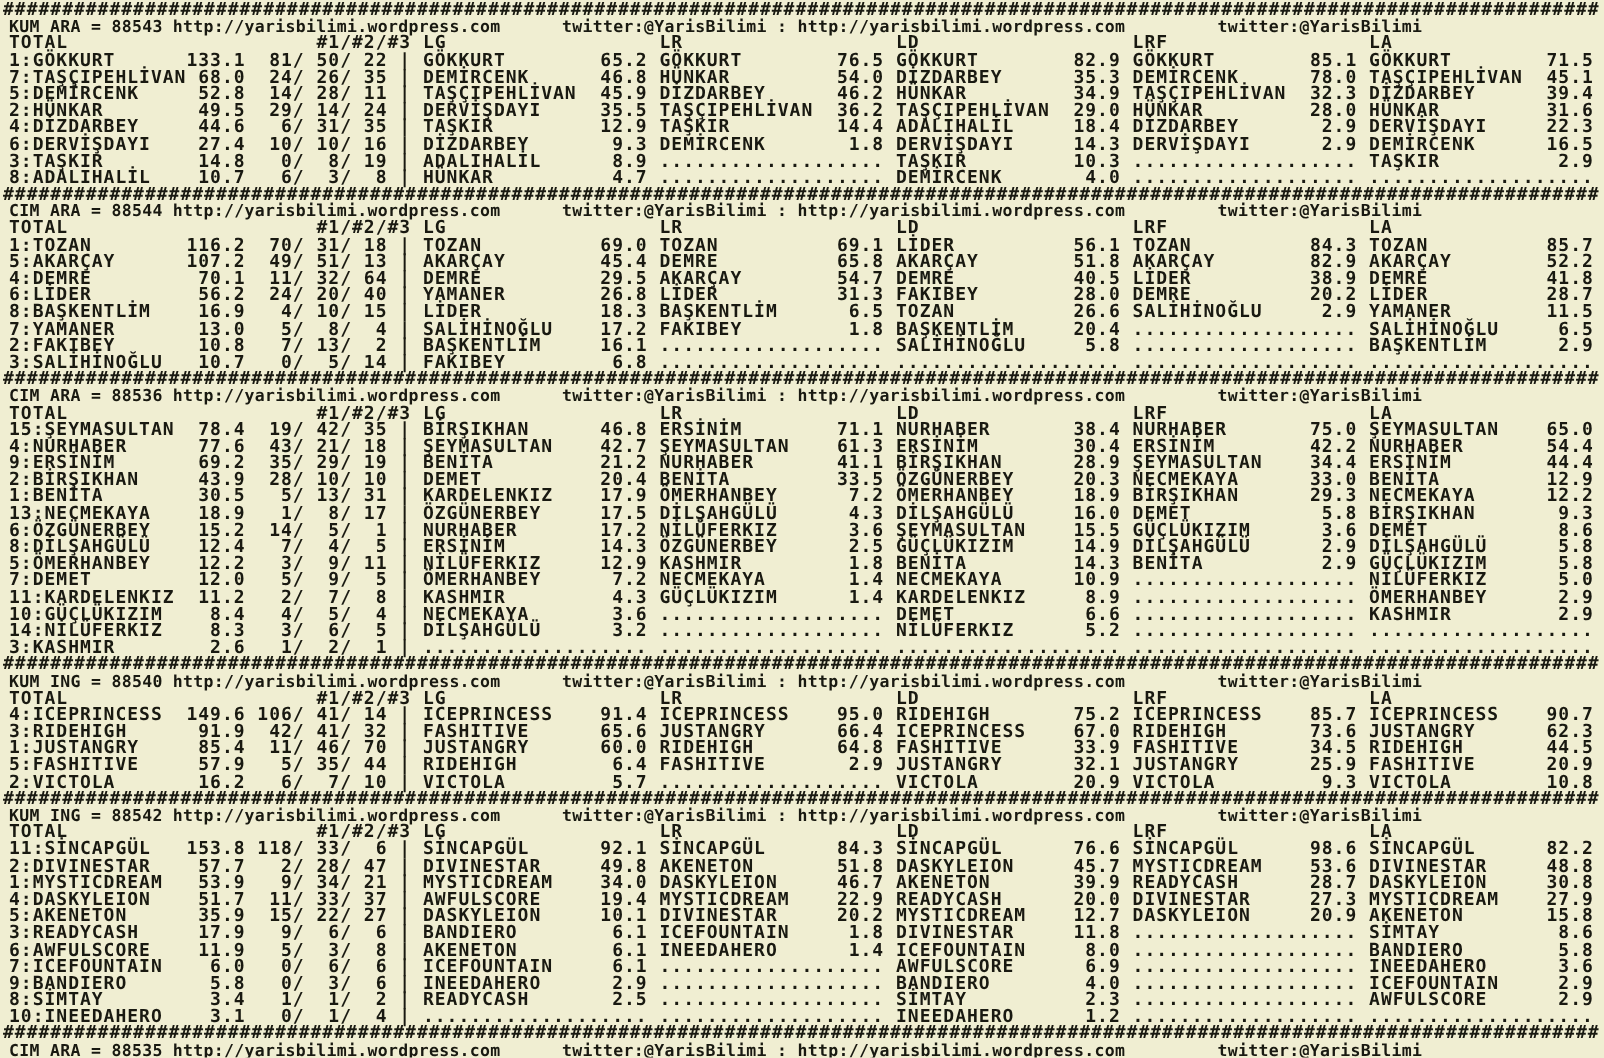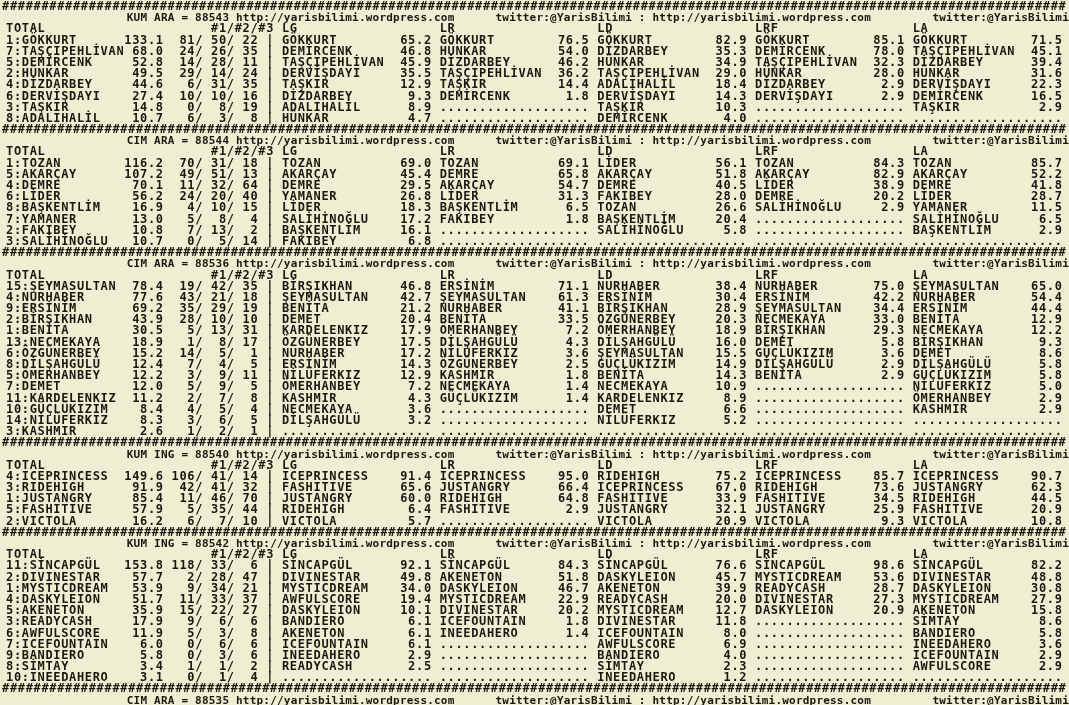--- a/index.html
+++ b/index.html
@@ -22,19 +22,18 @@
     font-size:12px;
     letter-spacing:0.66px;
   }
   .line.sep{
     margin-left:-4px;
     overflow:hidden;
   }
   .line.hdr{
     font-size:11px;
     letter-spacing:0.205px;
-    text-align:right;
   }
 </style>
 </head>
 <body>
 
 <div id="screen" style="background: rgb(240, 238, 210); color: rgb(25, 25, 17);"><div><div class="line sep">#######################################################################################################################################</div><div class="line hdr">KUM ARA = 88543 http://yarisbilimi.wordpress.com      twitter:@YarisBilimi : http://yarisbilimi.wordpress.com         twitter:@YarisBilimi</div><div class="line">TOTAL                     #1/#2/#3 LG                  LR                  LD                  LRF                 LA</div><div class="line">1:GÖKKURT      133.1  81/ 50/ 22 | GÖKKURT        65.2 GÖKKURT        76.5 GÖKKURT        82.9 GÖKKURT        85.1 GÖKKURT        71.5</div><div class="line">7:TAŞÇIPEHLİVAN 68.0  24/ 26/ 35 | DEMİRCENK      46.8 HÜNKAR         54.0 DİZDARBEY      35.3 DEMİRCENK      78.0 TAŞÇIPEHLİVAN  45.1</div><div class="line">5:DEMİRCENK     52.8  14/ 28/ 11 | TAŞÇIPEHLİVAN  45.9 DİZDARBEY      46.2 HÜNKAR         34.9 TAŞÇIPEHLİVAN  32.3 DİZDARBEY      39.4</div><div class="line">2:HÜNKAR        49.5  29/ 14/ 24 | DERVİŞDAYI     35.5 TAŞÇIPEHLİVAN  36.2 TAŞÇIPEHLİVAN  29.0 HÜNKAR         28.0 HÜNKAR         31.6</div><div class="line">4:DİZDARBEY     44.6   6/ 31/ 35 | TAŞKIR         12.9 TAŞKIR         14.4 ADALIHALİL     18.4 DİZDARBEY       2.9 DERVİŞDAYI     22.3</div><div class="line">6:DERVİŞDAYI    27.4  10/ 10/ 16 | DİZDARBEY       9.3 DEMİRCENK       1.8 DERVİŞDAYI     14.3 DERVİŞDAYI      2.9 DEMİRCENK      16.5</div><div class="line">3:TAŞKIR        14.8   0/  8/ 19 | ADALIHALİL      8.9 ................... TAŞKIR         10.3 ................... TAŞKIR          2.9</div><div class="line">8:ADALIHALİL    10.7   6/  3/  8 | HÜNKAR          4.7 ................... DEMİRCENK       4.0 ................... ...................</div></div><div><div class="line sep">#######################################################################################################################################</div><div class="line hdr">CIM ARA = 88544 http://yarisbilimi.wordpress.com      twitter:@YarisBilimi : http://yarisbilimi.wordpress.com         twitter:@YarisBilimi</div><div class="line">TOTAL                     #1/#2/#3 LG                  LR                  LD                  LRF                 LA</div><div class="line">1:TOZAN        116.2  70/ 31/ 18 | TOZAN          69.0 TOZAN          69.1 LİDER          56.1 TOZAN          84.3 TOZAN          85.7</div><div class="line">5:AKARÇAY      107.2  49/ 51/ 13 | AKARÇAY        45.4 DEMRE          65.8 AKARÇAY        51.8 AKARÇAY        82.9 AKARÇAY        52.2</div><div class="line">4:DEMRE         70.1  11/ 32/ 64 | DEMRE          29.5 AKARÇAY        54.7 DEMRE          40.5 LİDER          38.9 DEMRE          41.8</div><div class="line">6:LİDER         56.2  24/ 20/ 40 | YAMANER        26.8 LİDER          31.3 FAKIBEY        28.0 DEMRE          20.2 LİDER          28.7</div><div class="line">8:BAŞKENTLİM    16.9   4/ 10/ 15 | LİDER          18.3 BAŞKENTLİM      6.5 TOZAN          26.6 SALİHİNOĞLU     2.9 YAMANER        11.5</div><div class="line">7:YAMANER       13.0   5/  8/  4 | SALİHİNOĞLU    17.2 FAKIBEY         1.8 BAŞKENTLİM     20.4 ................... SALİHİNOĞLU     6.5</div><div class="line">2:FAKIBEY       10.8   7/ 13/  2 | BAŞKENTLİM     16.1 ................... SALİHİNOĞLU     5.8 ................... BAŞKENTLİM      2.9</div><div class="line">3:SALİHİNOĞLU   10.7   0/  5/ 14 | FAKIBEY         6.8 ................... ................... ................... ...................</div></div><div><div class="line sep">#######################################################################################################################################</div><div class="line hdr">CIM ARA = 88536 http://yarisbilimi.wordpress.com      twitter:@YarisBilimi : http://yarisbilimi.wordpress.com         twitter:@YarisBilimi</div><div class="line">TOTAL                     #1/#2/#3 LG                  LR                  LD                  LRF                 LA</div><div class="line">15:ŞEYMASULTAN  78.4  19/ 42/ 35 | BİRŞIKHAN      46.8 ERSİNİM        71.1 NURHABER       38.4 NURHABER       75.0 ŞEYMASULTAN    65.0</div><div class="line">4:NURHABER      77.6  43/ 21/ 18 | ŞEYMASULTAN    42.7 ŞEYMASULTAN    61.3 ERSİNİM        30.4 ERSİNİM        42.2 NURHABER       54.4</div><div class="line">9:ERSİNİM       69.2  35/ 29/ 19 | BENİTA         21.2 NURHABER       41.1 BİRŞIKHAN      28.9 ŞEYMASULTAN    34.4 ERSİNİM        44.4</div><div class="line">2:BİRŞIKHAN     43.9  28/ 10/ 10 | DEMET          20.4 BENİTA         33.5 ÖZGÜNERBEY     20.3 NECMEKAYA      33.0 BENİTA         12.9</div><div class="line">1:BENİTA        30.5   5/ 13/ 31 | KARDELENKIZ    17.9 ÖMERHANBEY      7.2 ÖMERHANBEY     18.9 BİRŞIKHAN      29.3 NECMEKAYA      12.2</div><div class="line">13:NECMEKAYA    18.9   1/  8/ 17 | ÖZGÜNERBEY     17.5 DİLŞAHGÜLÜ      4.3 DİLŞAHGÜLÜ     16.0 DEMET           5.8 BİRŞIKHAN       9.3</div><div class="line">6:ÖZGÜNERBEY    15.2  14/  5/  1 | NURHABER       17.2 NİLÜFERKIZ      3.6 ŞEYMASULTAN    15.5 GÜÇLÜKIZIM      3.6 DEMET           8.6</div><div class="line">8:DİLŞAHGÜLÜ    12.4   7/  4/  5 | ERSİNİM        14.3 ÖZGÜNERBEY      2.5 GÜÇLÜKIZIM     14.9 DİLŞAHGÜLÜ      2.9 DİLŞAHGÜLÜ      5.8</div><div class="line">5:ÖMERHANBEY    12.2   3/  9/ 11 | NİLÜFERKIZ     12.9 KASHMIR         1.8 BENİTA         14.3 BENİTA          2.9 GÜÇLÜKIZIM      5.8</div><div class="line">7:DEMET         12.0   5/  9/  5 | ÖMERHANBEY      7.2 NECMEKAYA       1.4 NECMEKAYA      10.9 ................... NİLÜFERKIZ      5.0</div><div class="line">11:KARDELENKIZ  11.2   2/  7/  8 | KASHMIR         4.3 GÜÇLÜKIZIM      1.4 KARDELENKIZ     8.9 ................... ÖMERHANBEY      2.9</div><div class="line">10:GÜÇLÜKIZIM    8.4   4/  5/  4 | NECMEKAYA       3.6 ................... DEMET           6.6 ................... KASHMIR         2.9</div><div class="line">14:NİLÜFERKIZ    8.3   3/  6/  5 | DİLŞAHGÜLÜ      3.2 ................... NİLÜFERKIZ      5.2 ................... ...................</div><div class="line">3:KASHMIR        2.6   1/  2/  1 | ................... ................... ................... ................... ...................</div></div><div><div class="line sep">#######################################################################################################################################</div><div class="line hdr">KUM ING = 88540 http://yarisbilimi.wordpress.com      twitter:@YarisBilimi : http://yarisbilimi.wordpress.com         twitter:@YarisBilimi</div><div class="line">TOTAL                     #1/#2/#3 LG                  LR                  LD                  LRF                 LA</div><div class="line">4:ICEPRINCESS  149.6 106/ 41/ 14 | ICEPRINCESS    91.4 ICEPRINCESS    95.0 RIDEHIGH       75.2 ICEPRINCESS    85.7 ICEPRINCESS    90.7</div><div class="line">3:RIDEHIGH      91.9  42/ 41/ 32 | FASHITIVE      65.6 JUSTANGRY      66.4 ICEPRINCESS    67.0 RIDEHIGH       73.6 JUSTANGRY      62.3</div><div class="line">1:JUSTANGRY     85.4  11/ 46/ 70 | JUSTANGRY      60.0 RIDEHIGH       64.8 FASHITIVE      33.9 FASHITIVE      34.5 RIDEHIGH       44.5</div><div class="line">5:FASHITIVE     57.9   5/ 35/ 44 | RIDEHIGH        6.4 FASHITIVE       2.9 JUSTANGRY      32.1 JUSTANGRY      25.9 FASHITIVE      20.9</div><div class="line">2:VICTOLA       16.2   6/  7/ 10 | VICTOLA         5.7 ................... VICTOLA        20.9 VICTOLA         9.3 VICTOLA        10.8</div></div><div><div class="line sep">#######################################################################################################################################</div><div class="line hdr">KUM ING = 88542 http://yarisbilimi.wordpress.com      twitter:@YarisBilimi : http://yarisbilimi.wordpress.com         twitter:@YarisBilimi</div><div class="line">TOTAL                     #1/#2/#3 LG                  LR                  LD                  LRF                 LA</div><div class="line">11:SİNCAPGÜL   153.8 118/ 33/  6 | SİNCAPGÜL      92.1 SİNCAPGÜL      84.3 SİNCAPGÜL      76.6 SİNCAPGÜL      98.6 SİNCAPGÜL      82.2</div><div class="line">2:DIVINESTAR    57.7   2/ 28/ 47 | DIVINESTAR     49.8 AKENETON       51.8 DASKYLEION     45.7 MYSTICDREAM    53.6 DIVINESTAR     48.8</div><div class="line">1:MYSTICDREAM   53.9   9/ 34/ 21 | MYSTICDREAM    34.0 DASKYLEION     46.7 AKENETON       39.9 READYCASH      28.7 DASKYLEION     30.8</div><div class="line">4:DASKYLEION    51.7  11/ 33/ 37 | AWFULSCORE     19.4 MYSTICDREAM    22.9 READYCASH      20.0 DIVINESTAR     27.3 MYSTICDREAM    27.9</div><div class="line">5:AKENETON      35.9  15/ 22/ 27 | DASKYLEION     10.1 DIVINESTAR     20.2 MYSTICDREAM    12.7 DASKYLEION     20.9 AKENETON       15.8</div><div class="line">3:READYCASH     17.9   9/  6/  6 | BANDIERO        6.1 ICEFOUNTAIN     1.8 DIVINESTAR     11.8 ................... SİMTAY          8.6</div><div class="line">6:AWFULSCORE    11.9   5/  3/  8 | AKENETON        6.1 INEEDAHERO      1.4 ICEFOUNTAIN     8.0 ................... BANDIERO        5.8</div><div class="line">7:ICEFOUNTAIN    6.0   0/  6/  6 | ICEFOUNTAIN     6.1 ................... AWFULSCORE      6.9 ................... INEEDAHERO      3.6</div><div class="line">9:BANDIERO       5.8   0/  3/  6 | INEEDAHERO      2.9 ................... BANDIERO        4.0 ................... ICEFOUNTAIN     2.9</div><div class="line">8:SİMTAY         3.4   1/  1/  2 | READYCASH       2.5 ................... SİMTAY          2.3 ................... AWFULSCORE      2.9</div><div class="line">10:INEEDAHERO    3.1   0/  1/  4 | ................... ................... INEEDAHERO      1.2 ................... ...................</div></div><div><div class="line sep">#######################################################################################################################################</div><div class="line hdr">CIM ARA = 88535 http://yarisbilimi.wordpress.com      twitter:@YarisBilimi : http://yarisbilimi.wordpress.com         twitter:@YarisBilimi</div></div></div>
 
 </body></html>

